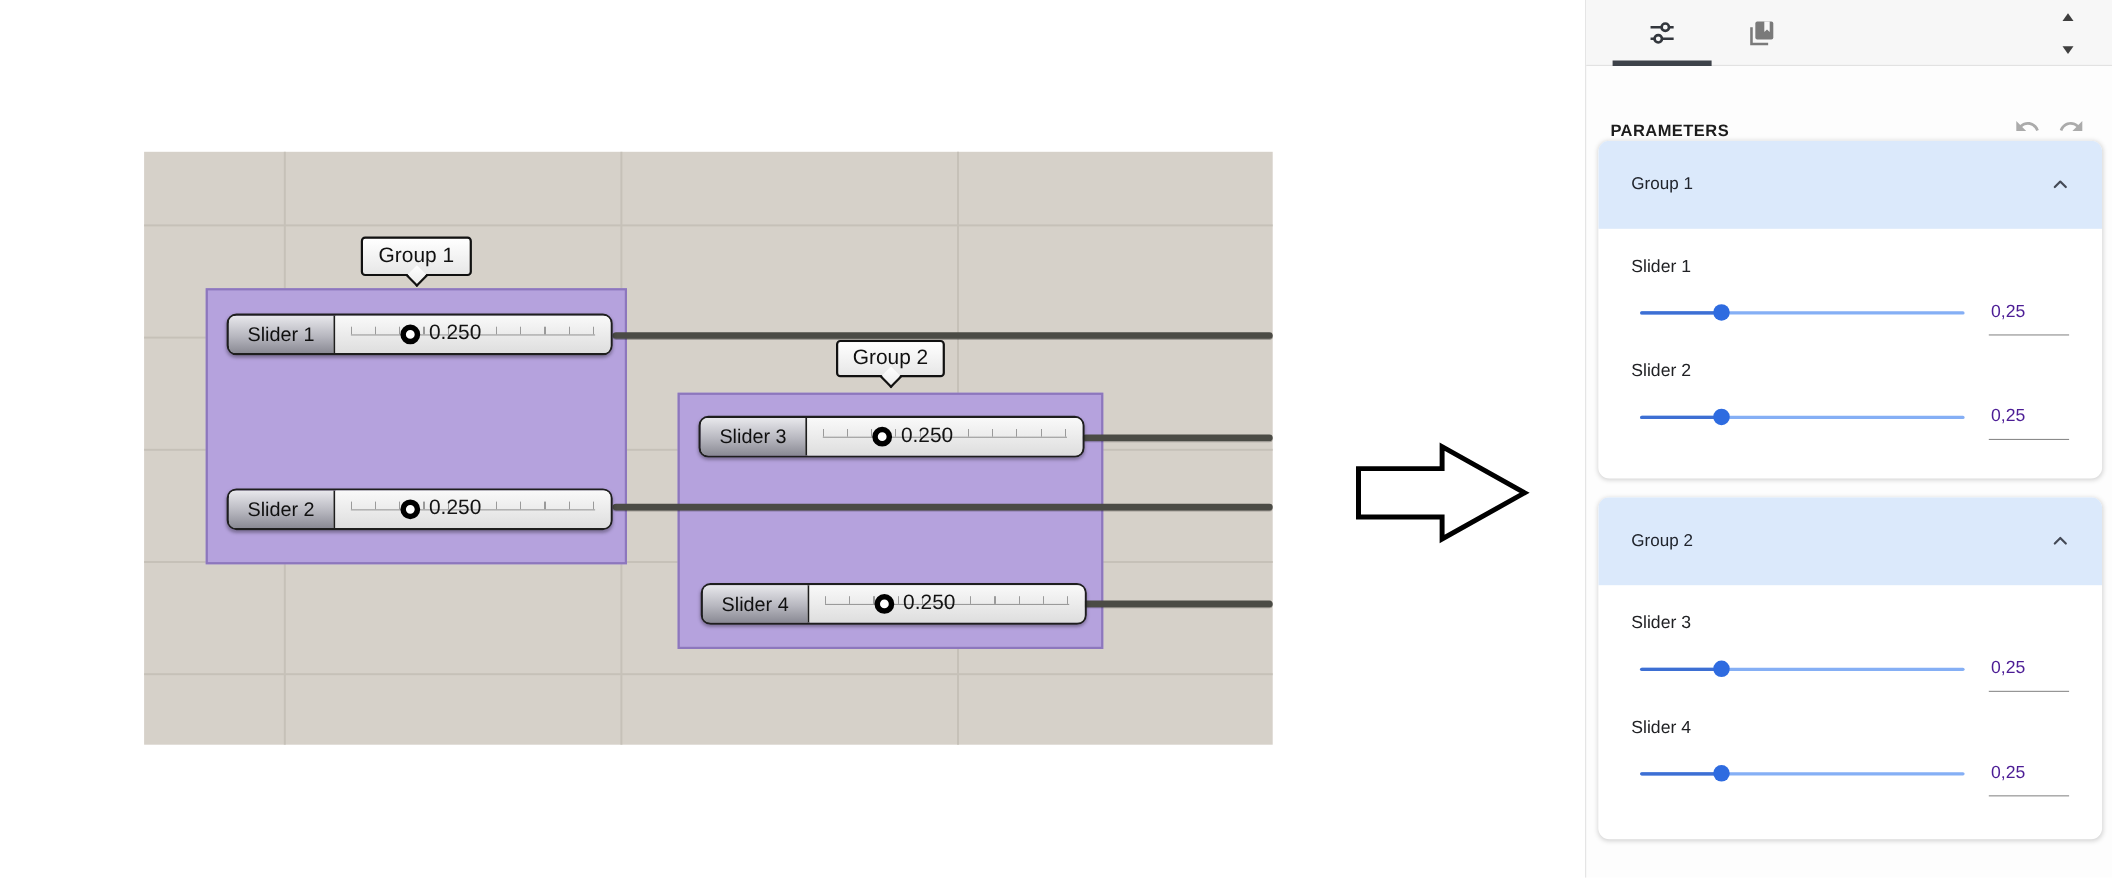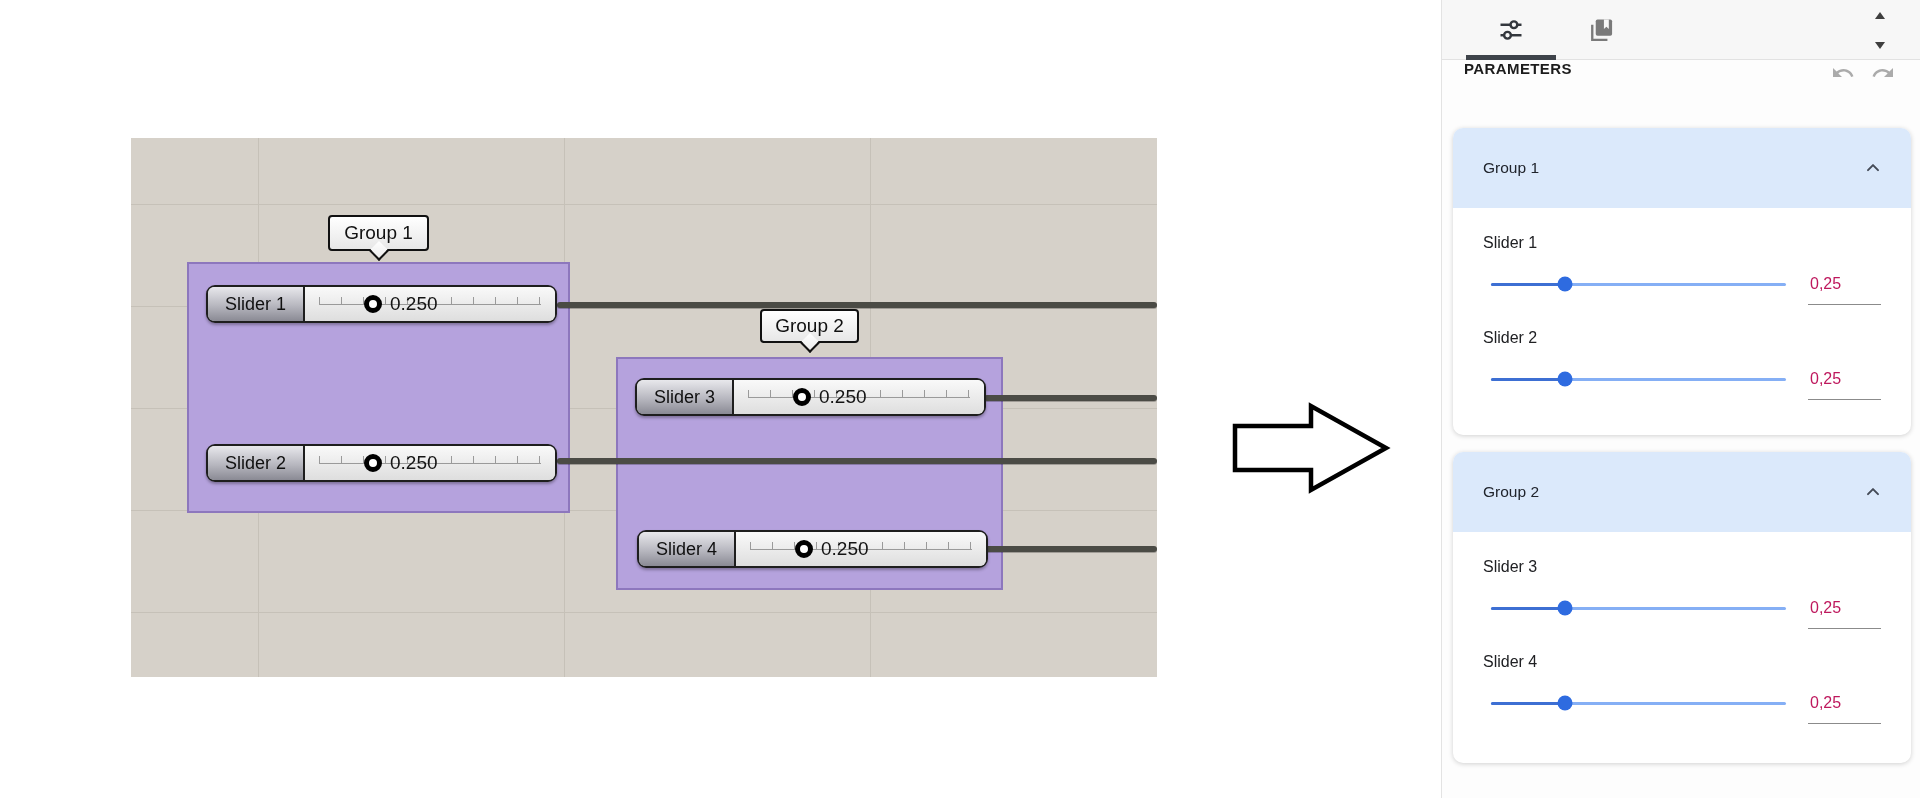--- a/index.html
+++ b/index.html
@@ -75,21 +75,21 @@
   .tab-btn { position:absolute; top:8px; width:44px; height:44px; display:flex;
     align-items:center; justify-content:center; cursor:pointer; }
   #tab-params { left:47px; }
   #tab-library { left:137px; }
   .tab-underline { position:absolute; bottom:-1px; left:24px; width:90px; height:5px;
     background:#3e434a; }
   .scroll-btn { position:absolute; right:32px; width:16px; height:14px; display:flex;
     align-items:center; justify-content:center; }
   #scroll-up { top:8px; } #scroll-down { top:38px; }
 
-  .panel-head { height:68px; display:flex; align-items:flex-start; padding:0 24px 0 22px; }
+  .panel-head { height:68px; display:flex; align-items:flex-end; padding:0 24px 0 22px; }
   .panel-title { flex:1; font-size:15px; font-weight:bold; letter-spacing:.4px; color:#1c1c1c; }
   .hist-btn { width:26px; height:26px; margin-left:14px; display:flex; align-items:center;
     justify-content:center; }
 
   .card { position:absolute; left:11px; width:458px; background:#fff; border-radius:10px;
     box-shadow:0 1px 5px rgba(0,0,0,.18); overflow:hidden; }
   #card-group-1 { top:128px; height:307px; }
   #card-group-2 { top:452px; height:311px; }
   .card-head { height:80px; background:#dbe9fb; display:flex; align-items:center;
     padding:0 28px 0 30px; cursor:pointer; }
@@ -101,21 +101,21 @@
   .p-row { display:flex; align-items:flex-start; margin-top:16px; height:30px; }
   .p-track { position:relative; width:295px; height:30px; margin-left:8px; flex:none; }
   .p-track-line { position:absolute; left:0; right:0; top:13.5px; height:3px;
     border-radius:2px; background:#85aff5; }
   .p-track-fill { position:absolute; left:0; top:13.5px; height:3px; border-radius:2px;
     width:var(--pct,25%); background:#3d6fd3; }
   .p-thumb { position:absolute; top:15px; left:var(--pct,25%);
     transform:translate(-50%,-50%); width:15px; height:15px; border-radius:50%;
     background:#2e6be0; }
   .p-value { margin-left:22px; margin-top:4px; width:75px; padding:0 0 9px 2px;
-    border-bottom:1px solid #8b8b8b; font-size:16px; line-height:22px; color:#be185d; }
+    border-bottom:1px solid #8b8b8b; font-size:16px; line-height:22px; color:#4c1d95; }
 </style>
 </head>
 <body>
 
 <div id="gh-canvas">
 
   <div class="gh-group" id="gh-group-1"></div>
   <div class="gh-group" id="gh-group-2"></div>
 
   <div class="gh-wire" id="wire-1"></div>

